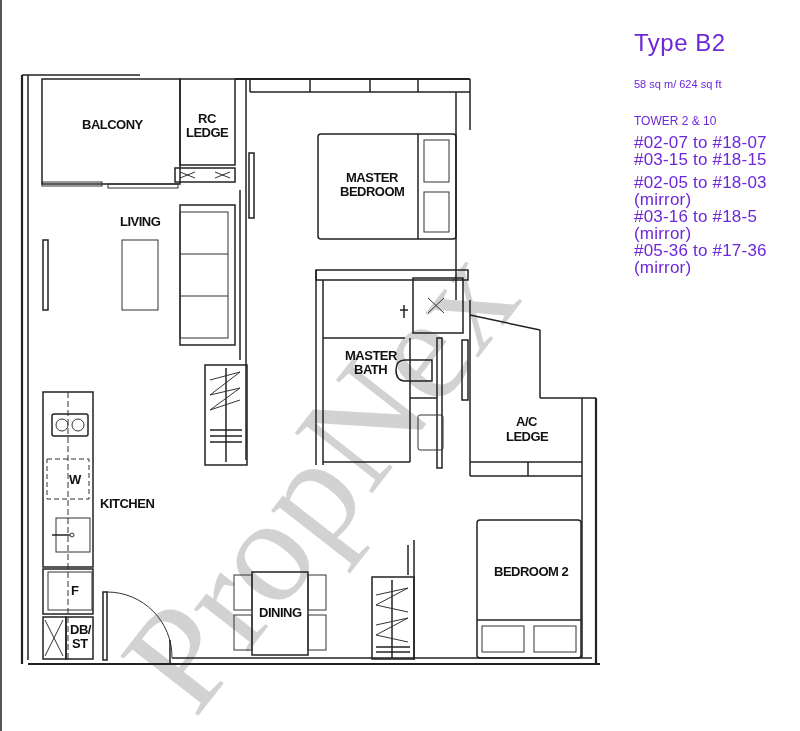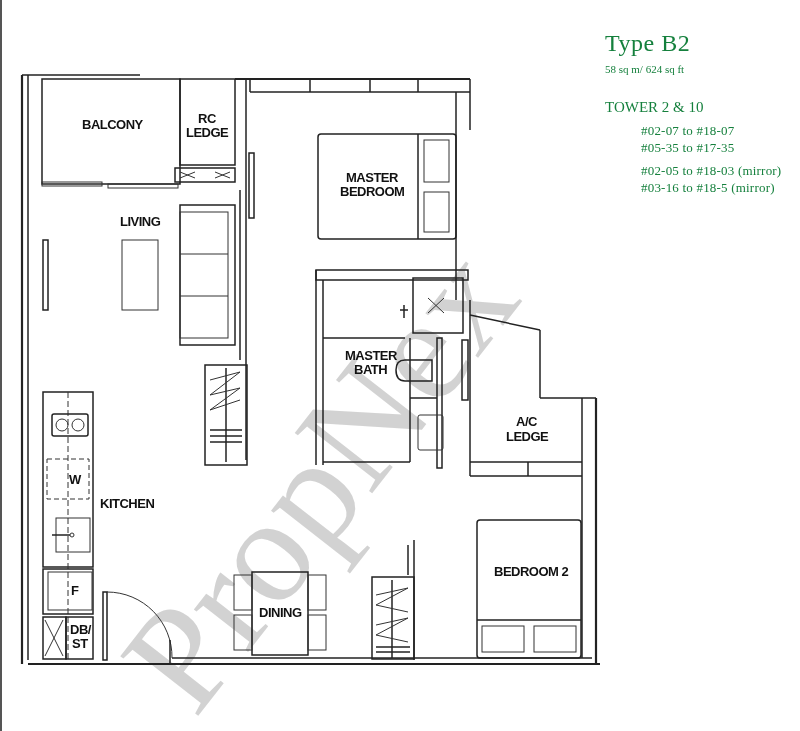--- a/index.html
+++ b/index.html
@@ -1,23 +1,23 @@
 <!DOCTYPE html>
 <html><head>
 <meta charset="utf-8">
 <style>
   html,body{margin:0;padding:0;background:#fff;}
   body{width:800px;height:731px;position:relative;overflow:hidden;font-family:"Liberation Sans",sans-serif;}
   .left-edge{position:absolute;left:0;top:0;width:2px;height:731px;background:#555;}
   svg.plan{position:absolute;left:0;top:0;}
-  .info{position:absolute;left:605px;top:28px;color:#15803d;font-family:Liberation Serif, serif;}
+  .info{position:absolute;left:634px;top:28px;color:#6d28d9;font-family:Liberation Sans, sans-serif;}
   .info .type{font-size:24px;letter-spacing:0.5px;line-height:30px;}
-  .info .area{font-size:11px;margin-top:5px;}
-  .info .tower{font-size:15px;margin-top:24px;}
-  .info .unit{font-size:13px;line-height:17px;letter-spacing:0.2px;margin-left:36px;}
+  .info .area{font-size:11px;margin-top:20px;}
+  .info .tower{font-size:12px;margin-top:24px;}
+  .info .unit{font-size:17px;line-height:17px;letter-spacing:0.2px;}
   .info .g1{margin-top:6px;}
   .info .g2{margin-top:6px;}
   .lbl{font-family:"Liberation Sans",sans-serif;font-size:13px;font-weight:bold;fill:#111;letter-spacing:-0.5px;transform-box:fill-box;}
   .w{stroke:#222;fill:none;stroke-width:1.5;}
   .wt{stroke:#222;fill:none;stroke-width:2.2;}
   .thin{stroke:#333;fill:none;stroke-width:1;}
   .wm{font-family:"Liberation Serif",serif;font-size:150px;fill:#c4c4c4;opacity:0.75;}
 </style>
 </head>
 <body>
@@ -194,19 +194,20 @@
     <text class="lbl" x="494" y="576">BEDROOM 2</text>
   </g>
 </svg>
 
 <div class="info">
   <div class="type">Type B2</div>
   <div class="area">58 sq m/ 624 sq ft</div>
   <div class="tower">TOWER 2 &amp; 10</div>
   <div class="g1">
     <div class="unit">#02-07 to #18-07</div>
-    <div class="unit">#05-35 to #17-35</div>
+    <div class="unit">#03-15 to #18-15</div>
   </div>
   <div class="g2">
     <div class="unit">#02-05 to #18-03 (mirror)</div>
     <div class="unit">#03-16 to #18-5 (mirror)</div>
+    <div class="unit">#05-36 to #17-36 (mirror)</div>
   </div>
 </div>
 
 </body></html>

